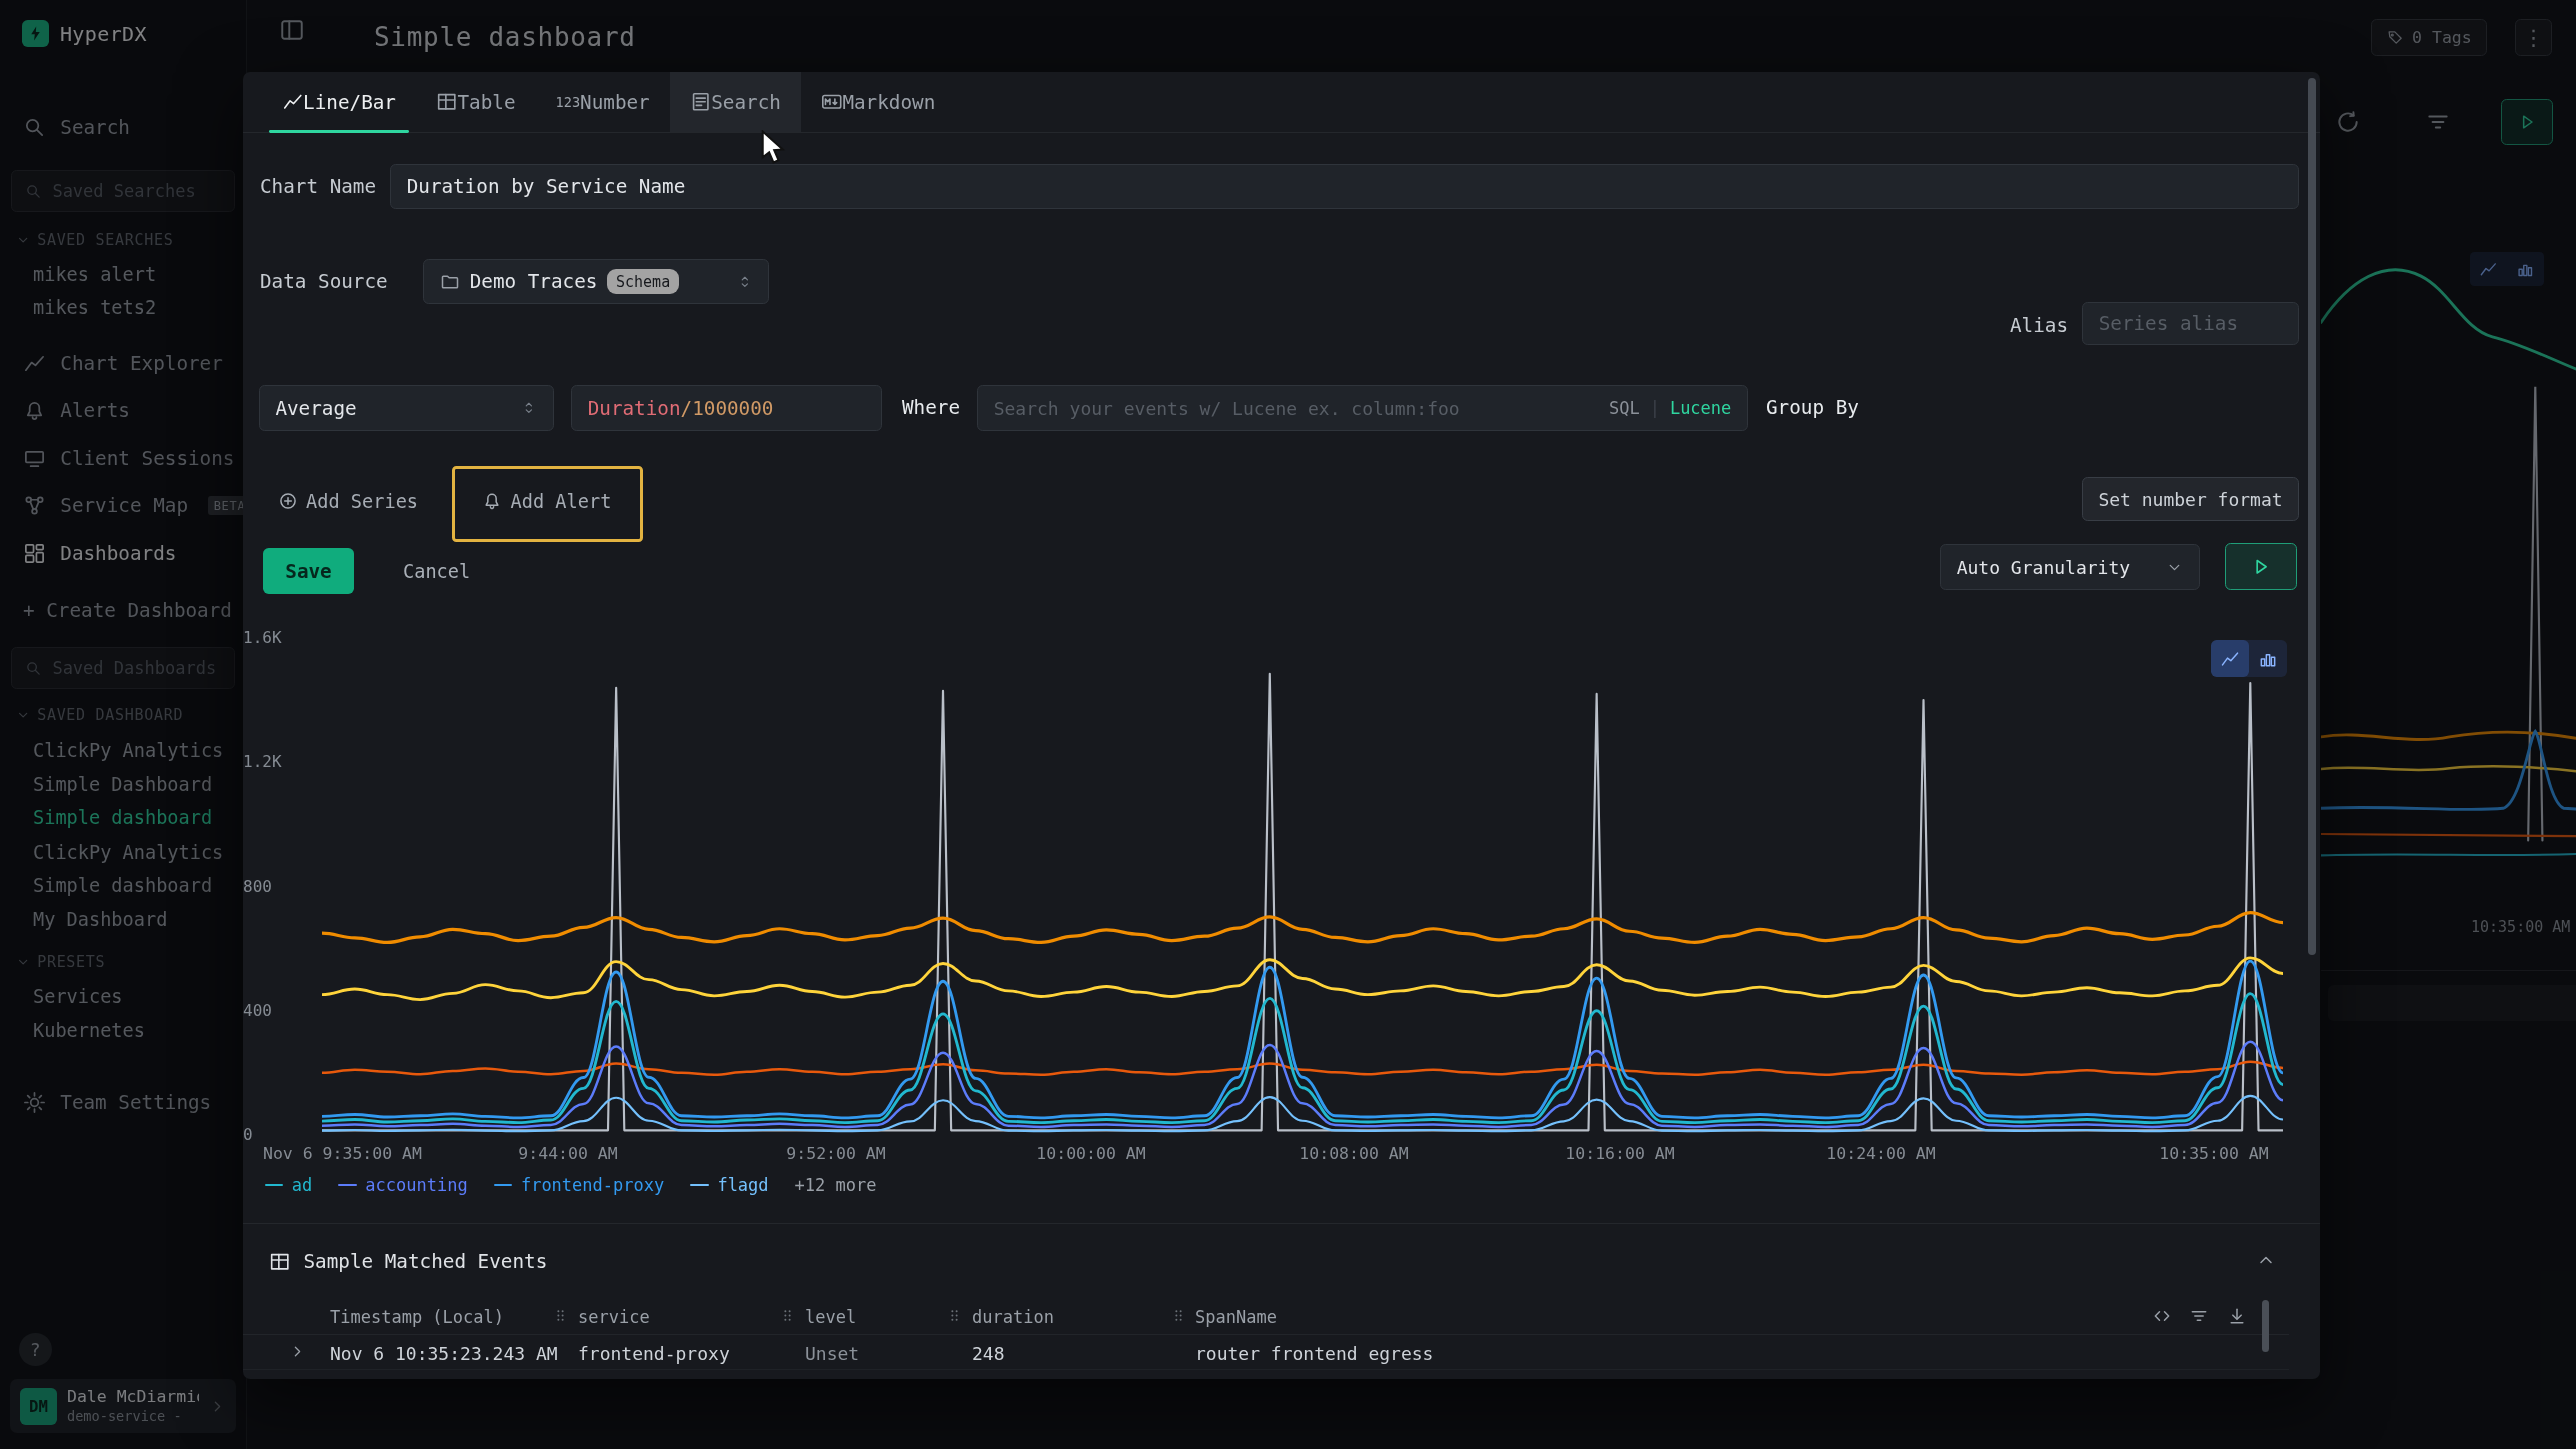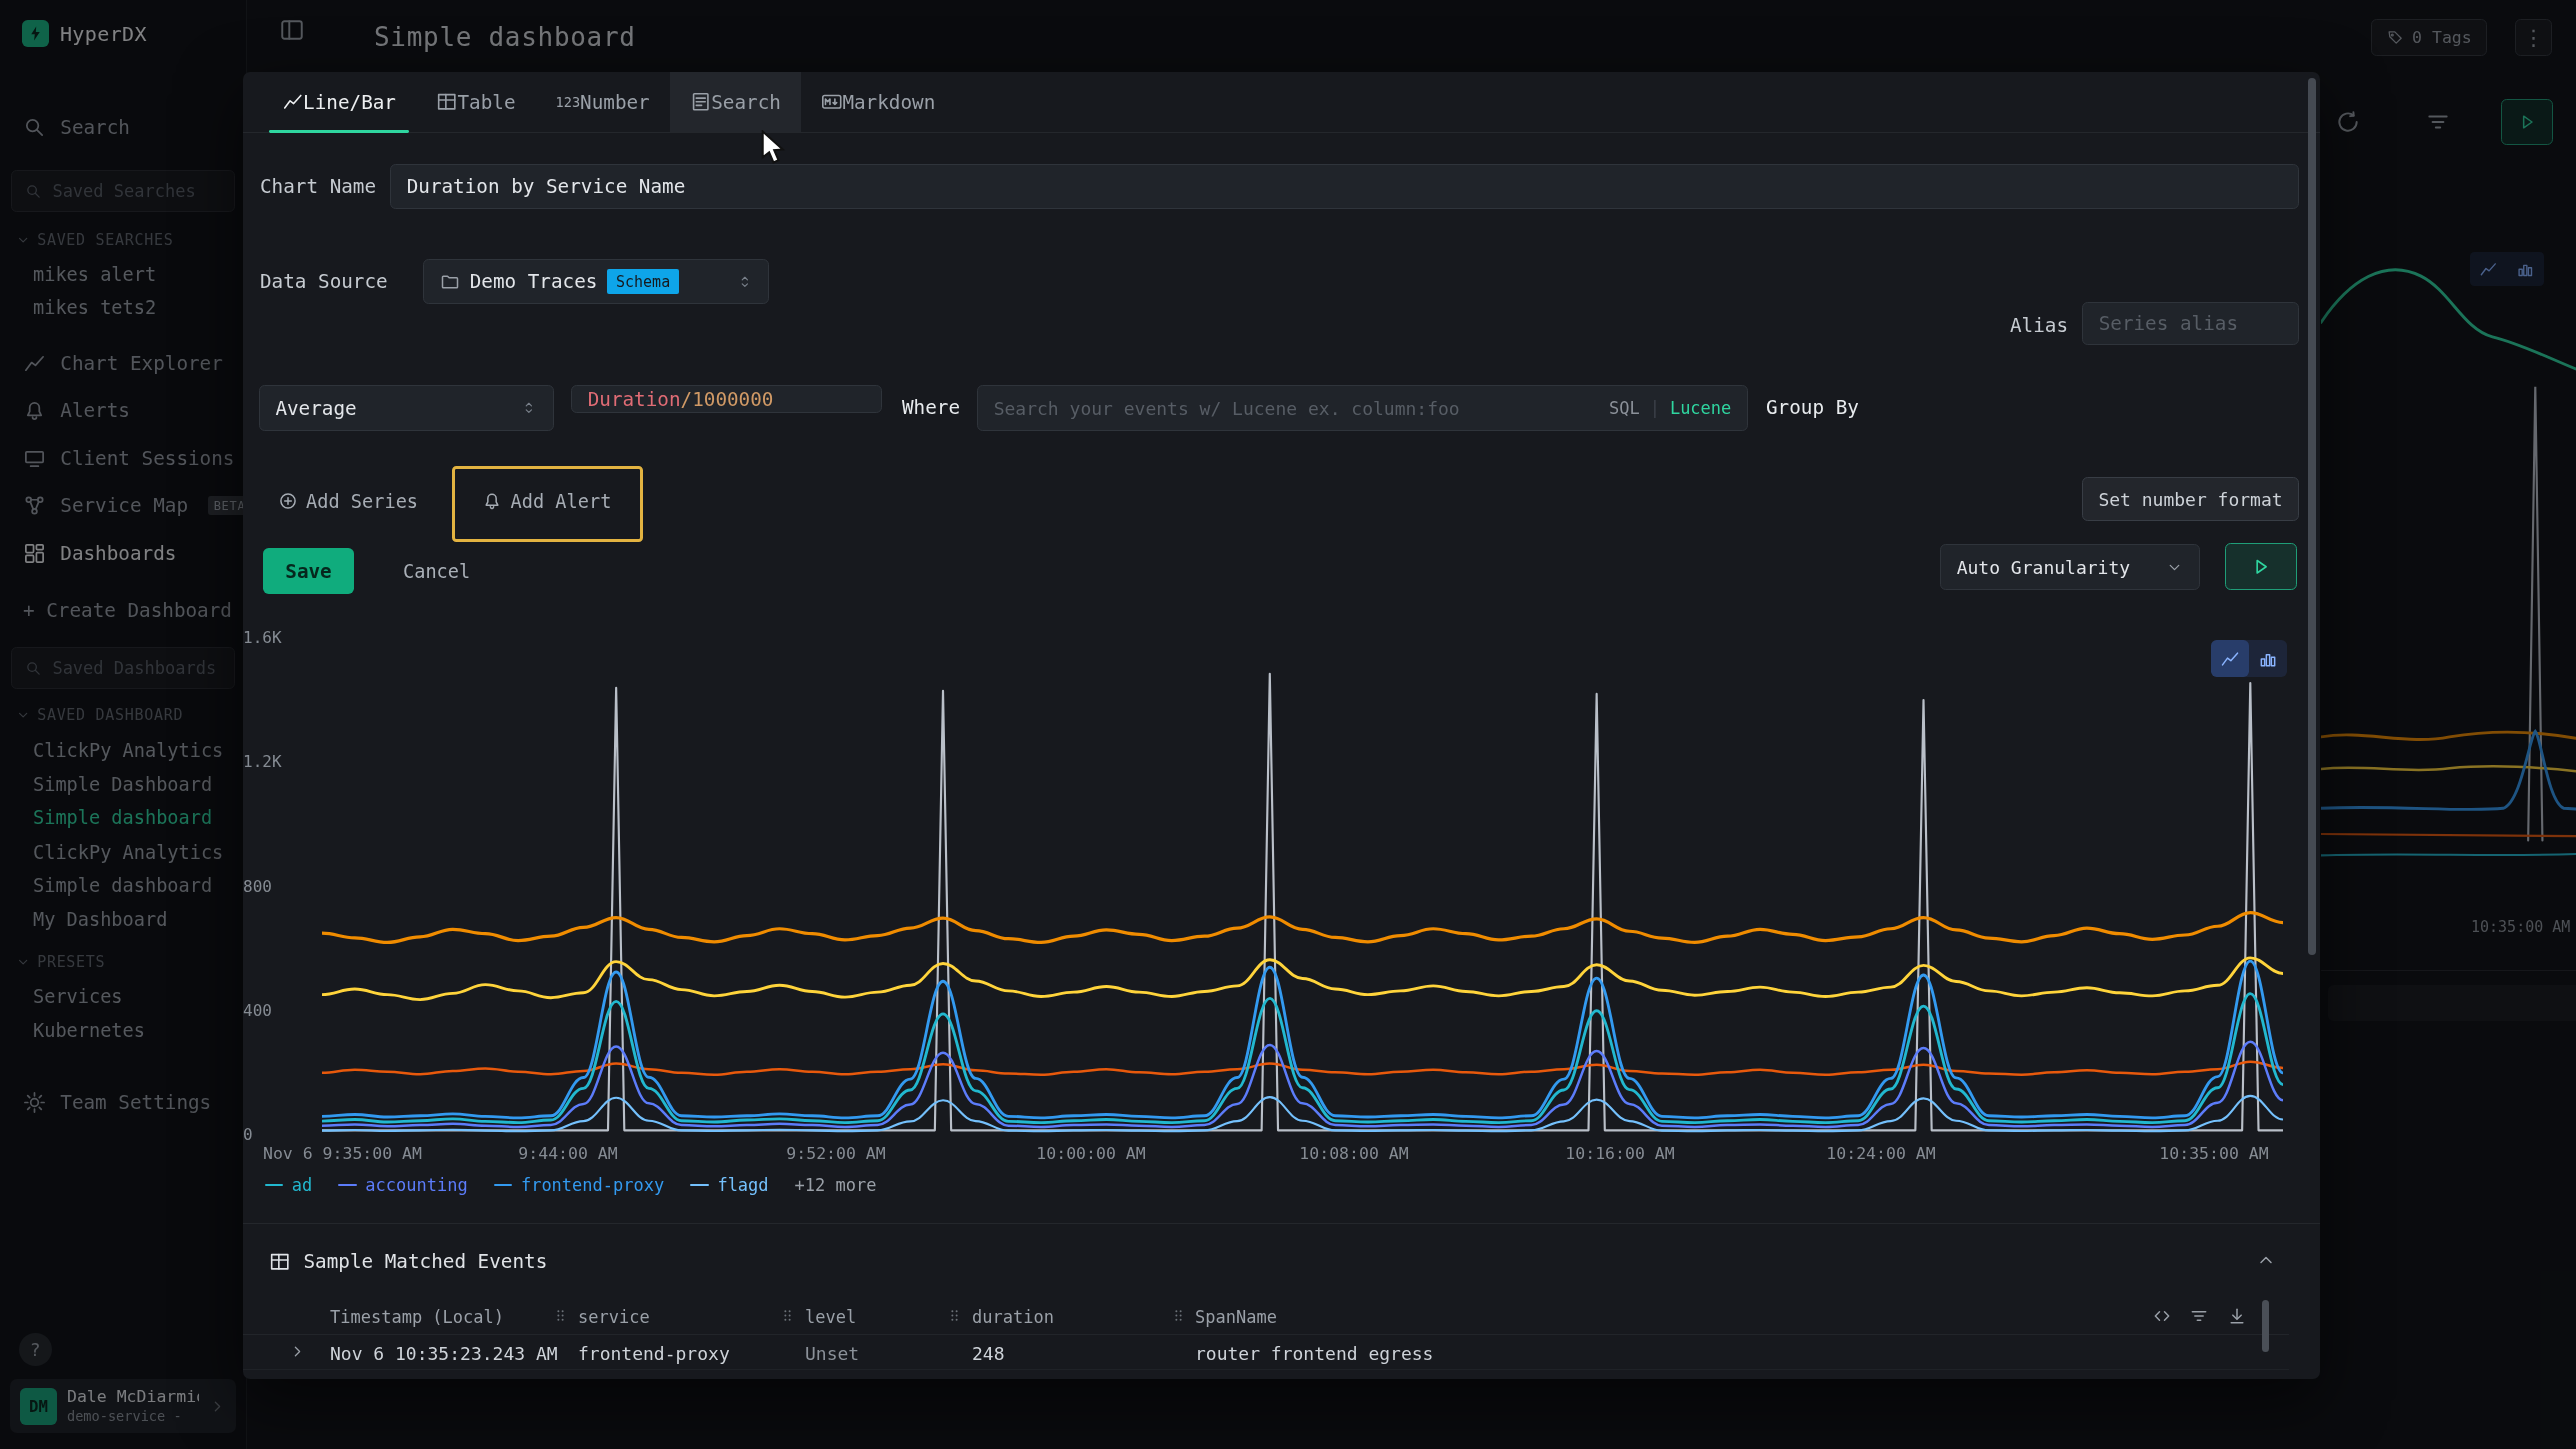--- a/index.html
+++ b/index.html
@@ -51,21 +51,21 @@
 .modal{position:absolute;left:243px;top:72px;width:2077px;height:1307px;background:#17191e;border-radius:7.2px;z-index:60;overflow:hidden;box-shadow:0 21.5px 64px rgba(0,0,0,.55)}
 .tabbar{position:absolute;left:0;top:0;width:100%;height:61px;border-bottom:0.7px solid #24272c;display:flex;align-items:stretch;padding-left:18.6px}
 .tab{position:relative;display:flex;align-items:center;gap:0;padding:0 20px;color:#9aa0a8;font-size:19.3px;cursor:pointer}
 .tab.active{color:#edeff1}
 .tab.active::after{content:"";position:absolute;left:7.2px;right:7.2px;bottom:-0.7px;height:2.9px;background:#2fd6a0;border-radius:1.4px}
 .tab.hovered{background:#23262c}
 .num-ic{font-size:13.6px}
 .form-label{position:absolute;color:#c6cbd1;font-size:19.3px;white-space:nowrap}
 .form-label.strong{color:#e8ebee}
 .input{position:absolute;background:#20242a;border:0.7px solid #2f343b;border-radius:5.7px;display:flex;align-items:center;padding:0 15.7px;font-size:19.3px;color:#e3e6ea;gap:10px;white-space:nowrap}
-.badge{background:#0ea5e9;color:#17191d;font-size:15px;padding:3.6px 8.6px;border-radius:2px}
+.badge{background:#a3a3a3;color:#17191d;font-size:15px;padding:3.6px 8.6px;border-radius:9px}
 .updown{margin-left:auto;color:#79808a}
 .chev-dn{margin-left:auto;color:#9aa0a8}
 .field-a{color:#e06c75}
 .field-b{color:#d19a66}
 .where-right{margin-left:auto;display:flex;gap:10px;font-size:17px;color:#8b9199;align-items:center}
 .where-right .lucene{color:#2fd6a0}
 .where-right .sep{color:#3c4149}
 .gb-value{color:#ef6a6a}
 .btn-ghost{position:absolute;display:flex;align-items:center;gap:8.6px;color:#a7adb5;font-size:18.6px;height:40px;padding:0 13px;border-radius:5.7px;cursor:pointer;white-space:nowrap}
 .alert-highlight{position:absolute;left:209px;top:394px;width:191px;height:76px;border:3.6px solid #e3b341;border-radius:4.3px;z-index:5}
@@ -410,21 +410,21 @@
 
     <div class="input" style="left:15.7px;top:313px;width:295px;height:46px">
       <span>Average</span>
       <span class="iwrap updown">
           <svg width="15.7" height="15.7" viewBox="0 0 24 24" fill="none" stroke="currentColor" stroke-width="1.8" stroke-linecap="round" stroke-linejoin="round">
             <polyline points="8,9 12,5 16,9"></polyline>
             <polyline points="8,15 12,19 16,15"></polyline>
           </svg>
         </span>
     </div>
-    <div class="input" style="left:328px;top:313px;width:311px;height:28px">
+    <div class="input" style="left:328px;top:313px;width:311px;height:46px">
       <span><span class="field-a">Duration</span><span class="field-b">/1000000</span></span>
     </div>
     <div class="form-label strong" style="left:659px;top:324px">Where</div>
     <div class="input" style="left:734px;top:313px;width:771px;height:46px">
       <span class="ph" style="font-size:18px">Search your events w/ Lucene ex. column:foo</span>
       <span class="where-right">
         <span>SQL</span>
         <span class="sep">|</span>
         <span class="lucene">Lucene</span>
       </span>

